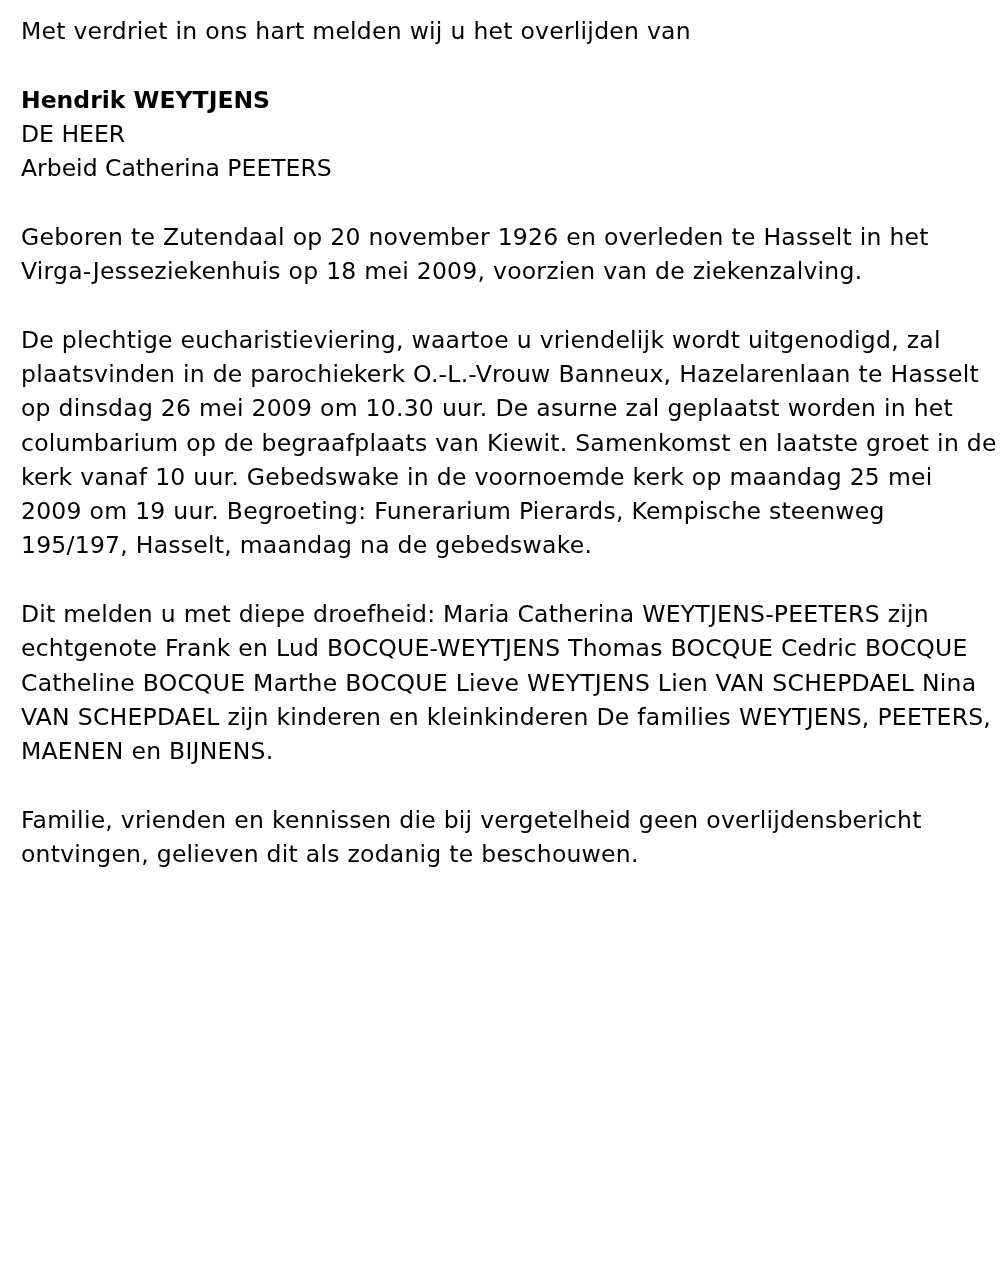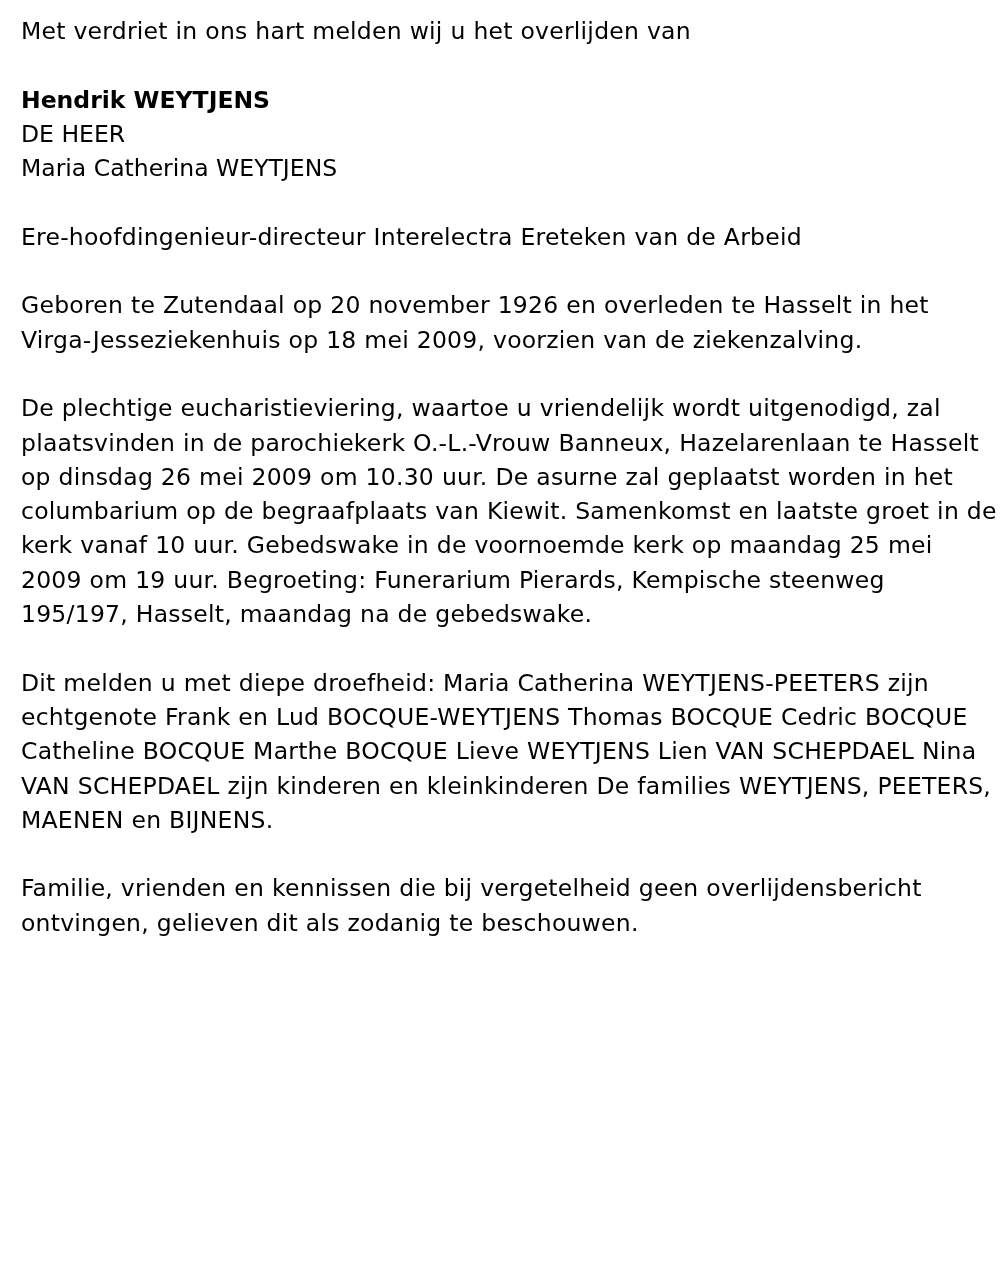--- a/index.html
+++ b/index.html
@@ -50,24 +50,23 @@
 </head>
 <body>
 
 <div class="page">
 
   <p class="para">Met verdriet in ons hart melden wij u het overlijden van</p>
 
   <div class="block-ident">
     <div class="line bold">Hendrik WEYTJENS</div>
     <div class="line">DE HEER</div>
-    <div class="line">Maria Catherina WEYTJENS</div>
+    <div class="line">Arbeid Catherina PEETERS</div>
   </div>
 
-  <p class="para">Ere-hoofdingenieur-directeur Interelectra Ereteken van de Arbeid</p>
 
   <p class="para">Geboren te Zutendaal op 20 november 1926 en overleden te Hasselt in het Virga-Jesseziekenhuis op 18 mei 2009, voorzien van de ziekenzalving.</p>
 
   <p class="para">De plechtige eucharistieviering, waartoe u vriendelijk wordt uitgenodigd, zal plaatsvinden in de parochiekerk O.-L.-Vrouw Banneux, Hazelarenlaan te Hasselt op dinsdag 26 mei 2009 om 10.30 uur. De asurne zal geplaatst worden in het columbarium op de begraafplaats van Kiewit. Samenkomst en laatste groet in de kerk vanaf 10 uur. Gebedswake in de voornoemde kerk op maandag 25 mei 2009 om 19 uur. Begroeting: Funerarium Pierards, Kempische steenweg 195/197, Hasselt, maandag na de gebedswake.</p>
 
   <p class="para">Dit melden u met diepe droefheid: Maria Catherina WEYTJENS-PEETERS zijn echtgenote Frank en Lud BOCQUE-WEYTJENS Thomas BOCQUE Cedric BOCQUE Catheline BOCQUE Marthe BOCQUE Lieve WEYTJENS Lien VAN SCHEPDAEL Nina VAN SCHEPDAEL zijn kinderen en kleinkinderen De families WEYTJENS, PEETERS, MAENEN en BIJNENS.</p>
 
 
   <p class="para tight">Familie, vrienden en kennissen die bij vergetelheid geen overlijdensbericht ontvingen, gelieven dit als zodanig te beschouwen.</p>
 

